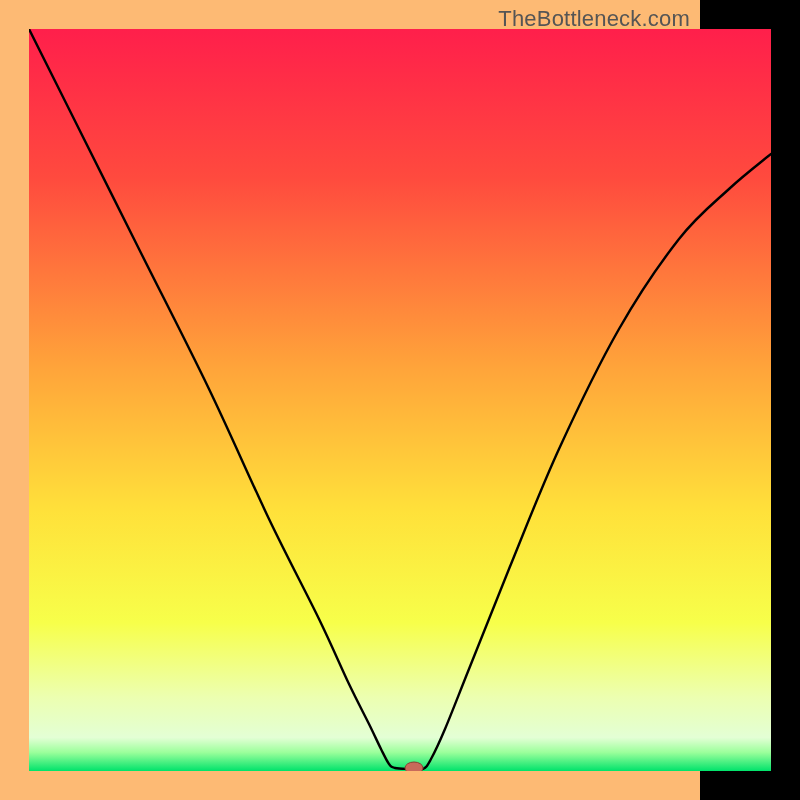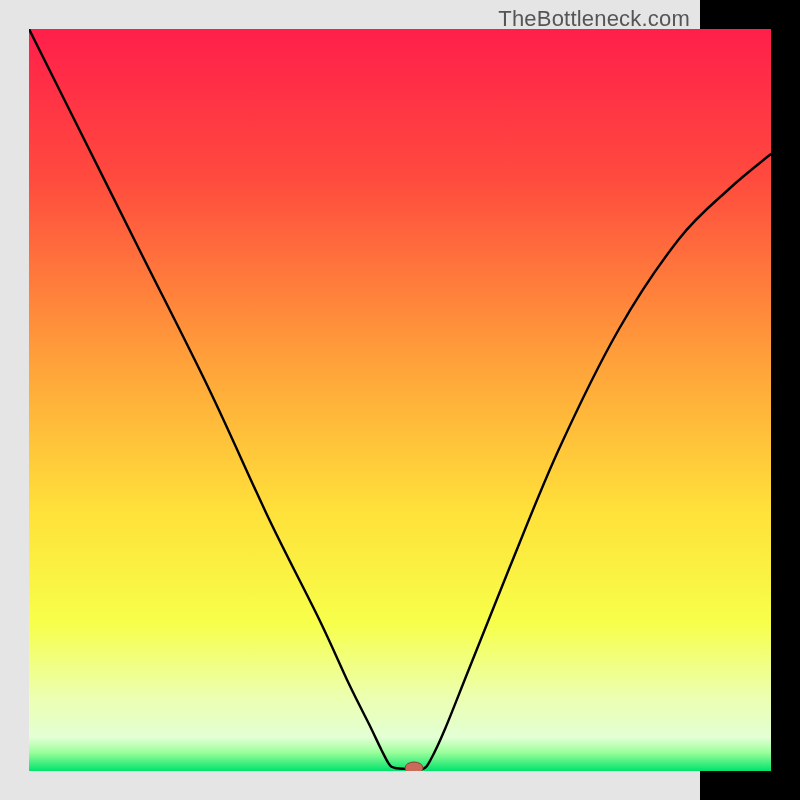--- a/index.html
+++ b/index.html
@@ -8,21 +8,21 @@
     width: 800px;
     height: 800px;
     overflow: hidden;
     background: #000;
     font-family: Arial, Helvetica, sans-serif;
   }
   .frame {
     position: relative;
     width: 700px;
     height: 800px;
-    background: #e5e5e5;
+    background: #fdba74;
   }
   .plot-area {
     position: absolute;
     left: 29px;
     top: 29px;
     width: 742px;
     height: 742px;
     overflow: hidden;
   }
   .watermark {

